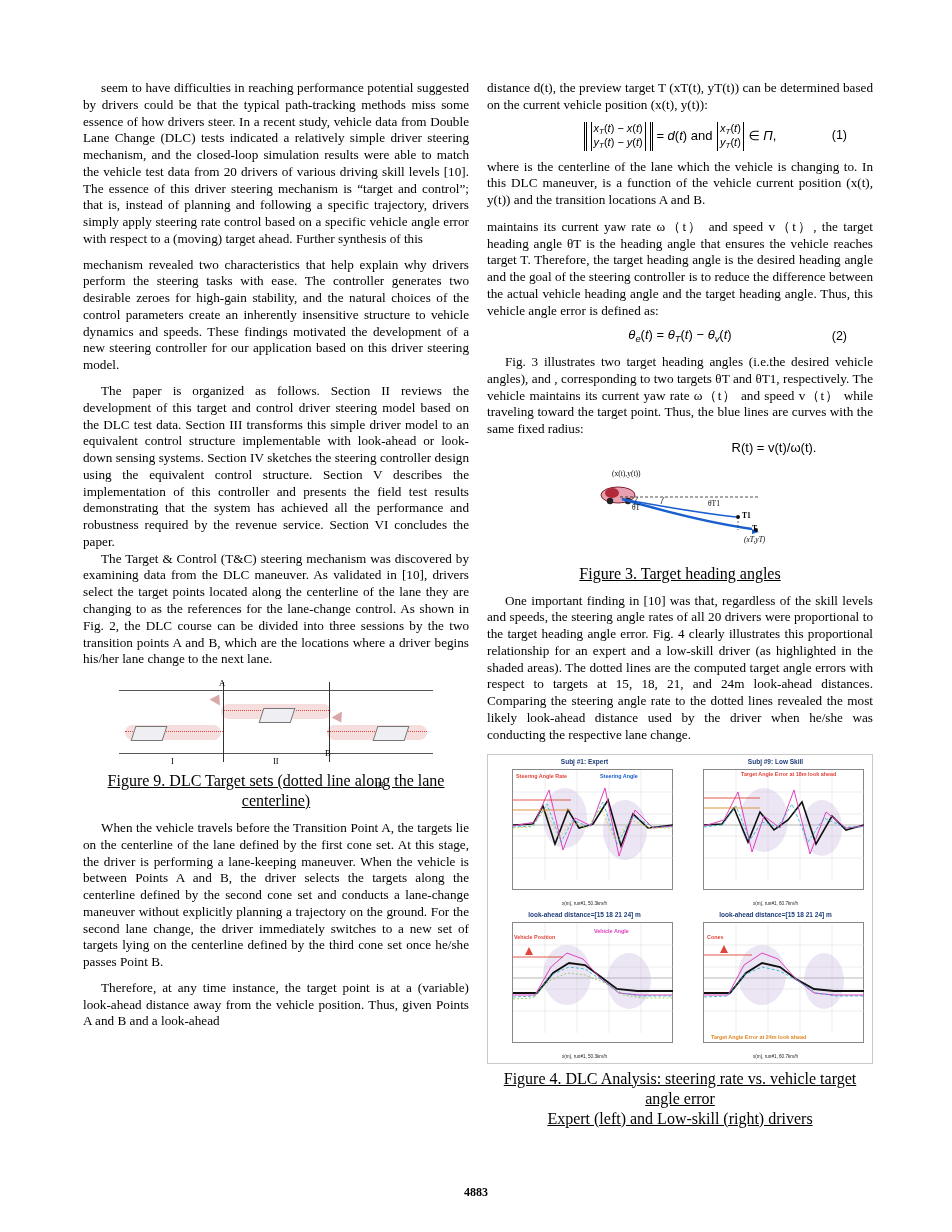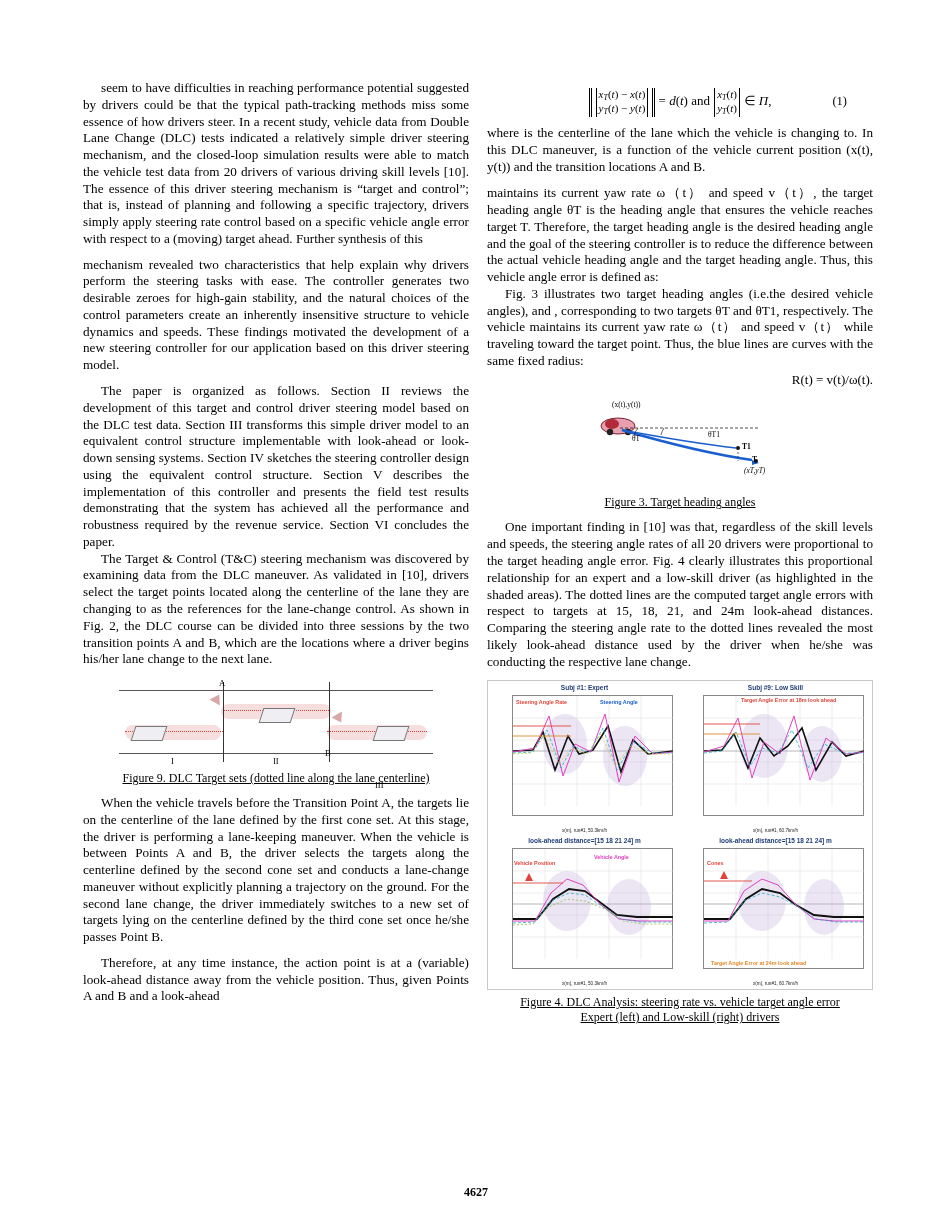--- a/index.html
+++ b/index.html
@@ -47,21 +47,21 @@
     font-size: 13px;
     font-variant: small-caps;
     letter-spacing: 0.2px;
   }
   .section-head .num { margin-right: 6px; }
 
   .eq-wrap {
     position: relative;
     margin: 8px 0 8px 0;
     text-align: center;
-    font-family: Liberation Serif, serif;
+    font-family: Liberation Sans, sans-serif;
   }
   .eq-num {
     position: absolute;
     right: 26px;
     top: 50%;
     transform: translateY(-50%);
     font-size: 12.5px;
   }
   .eq-img {
     display: inline-block;
@@ -83,21 +83,21 @@
     vertical-align: middle;
     border-left: 3px double #000;
     border-right: 3px double #000;
     padding: 0 3px;
   }
   .ital { font-style: italic; }
   .sub { font-size: 0.72em; vertical-align: -0.3em; }
 
   .caption {
     text-align: center;
-    font-size: 12px;
+    font-size: 16px;
     line-height: 1.25;
     margin: 5px 0 9px 0;
     text-indent: 0;
   }
 
   .figbox { margin: 10px 0 0 0; text-decoration: underline; }
 
   .pagenum {
     position: absolute;
     left: 0;
@@ -279,25 +279,26 @@
         <div class="f2-label" style="left:214px; top:70px;">B</div>
         <div class="f2-label" style="left:60px; top:78px;">I</div>
         <div class="f2-label" style="left:162px; top:78px;">II</div>
         <div class="f2-label" style="left:264px; top:78px;margin-top:24px;">III</div>
       </div>
       <div class="caption">Figure 9. DLC Target sets (dotted line along the lane centerline)</div>
     </div>
 
     <p>When the vehicle travels before the Transition Point A, the targets lie on the centerline of the lane defined by the first cone set. At this stage, the driver is performing a lane-keeping maneuver. When the vehicle is between Points A and B, the driver selects the targets along the centerline defined by the second cone set and conducts a lane-change maneuver without explicitly planning a trajectory on the ground. For the second lane change, the driver immediately switches to a new set of targets lying on the centerline defined by the third cone set once he/she passes Point B.</p>
     <div class="gap"></div>
-    <p>Therefore, at any time instance, the action point is at a (variable) look-ahead distance away from the vehicle position. Thus, given Points A and B and a look-ahead</p>
+    <p>Therefore, at any time instance, the target point is at a (variable) look-ahead distance away from the vehicle position. Thus, given Points A and B and a look-ahead</p>
   </div>
 
   <div class="col col-right">
 
+    <p class="noindent">distance d(t), the preview target T (xT(t), yT(t)) can be determined based on the current vehicle position (x(t), y(t)):</p>
 
     <div class="eq-wrap">
       <span class="eq-img">
         <span class="bars">
           <span class="mat">
             <span class="ital">x<span class="sub">T</span></span>(<span class="ital">t</span>) − <span class="ital">x</span>(<span class="ital">t</span>)<br>
             <span class="ital">y<span class="sub">T</span></span>(<span class="ital">t</span>) − <span class="ital">y</span>(<span class="ital">t</span>)
           </span>
         </span>
         = <span class="ital">d</span>(<span class="ital">t</span>) and
@@ -308,24 +309,30 @@
         ∈ <span class="ital">Π</span>,
       </span>
       <span class="eq-num">(1)</span>
     </div>
 
     <p class="noindent">where    is the centerline of the lane which the vehicle is changing to. In this DLC maneuver,     is a function of the vehicle current position (x(t), y(t)) and the transition locations A and B.</p>
     <div class="gap-sm"></div>
     <div class="gap-sm"></div>
     <p class="noindent">maintains its current yaw rate ω（t） and speed v（t）, the target heading angle θT is the heading angle that ensures the vehicle reaches target T. Therefore, the target heading angle is the desired heading angle and the goal of the steering controller is to reduce the difference between the actual vehicle heading angle and the target heading angle. Thus, this vehicle angle error is defined as:</p>
 
+    <div class="eq-wrap">
+      <span class="eq-img">
+        <span class="ital">θ<span class="sub">e</span></span>(<span class="ital">t</span>) = <span class="ital">θ<span class="sub">T</span></span>(<span class="ital">t</span>) − <span class="ital">θ<span class="sub">v</span></span>(<span class="ital">t</span>)
+      </span>
+      <span class="eq-num">(2)</span>
+    </div>
 
     <p>Fig. 3 illustrates two target heading angles (i.e.the desired vehicle angles), and , corresponding to two targets θT and θT1, respectively. The vehicle maintains its current yaw rate ω（t） and speed v（t） while traveling toward the target point. Thus, the blue lines are curves with the same fixed radius:</p>
 
-    <div class="eq-wrap" style="margin:2px 0 0 0; text-align:right; padding-left:188px;">
+    <div class="eq-wrap" style="margin:2px 0 0 0; text-align:center; padding-left:188px;">
       <span class="eq-img">R(t) = v(t)/ω(t).</span>
     </div>
 
     <div class="figbox">
       <div class="fig3">
         <svg width="240" height="92" viewBox="0 0 240 92">
 
           <ellipse cx="58" cy="28" rx="17" ry="8" fill="#e8a0b0" stroke="#7a2030" stroke-width="1"></ellipse>
           <ellipse cx="52" cy="26" rx="7" ry="5" fill="#b02a3a"></ellipse>
           <circle cx="50" cy="34" r="3.2" fill="#222"></circle>
@@ -484,14 +491,14 @@
 
       </div>
       <div class="caption">
         <span>Figure 4. DLC Analysis: steering rate vs. vehicle target angle error</span><br>
         <span>Expert (left) and Low-skill (right) drivers</span>
       </div>
     </div>
 
   </div>
 
-  <div class="pagenum">4627</div>
+  <div class="pagenum">4883</div>
 </div>
 
 </body></html>

